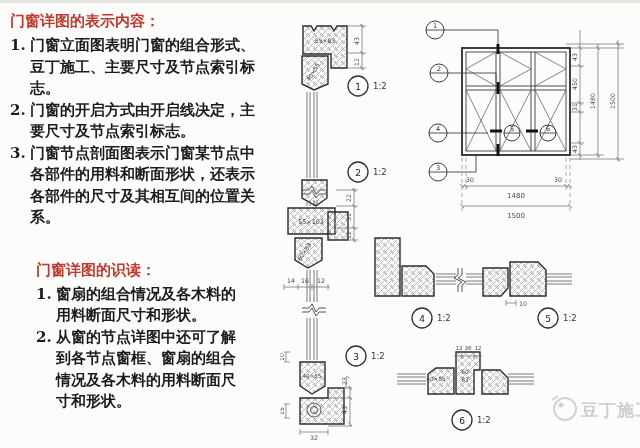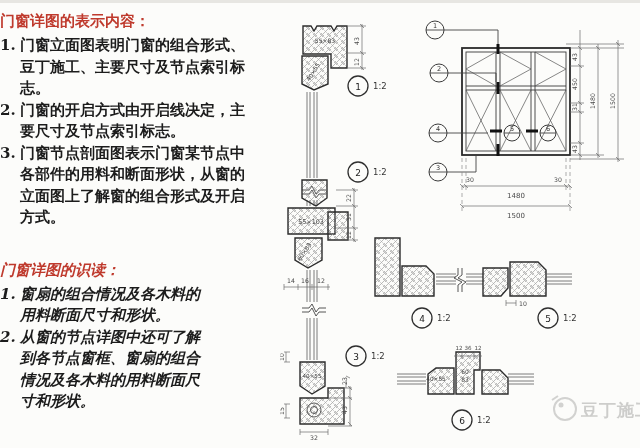--- a/index.html
+++ b/index.html
@@ -1,25 +1,25 @@
 <!DOCTYPE html>
 <html><head>
 <meta charset="utf-8">
 <style>
   html,body{margin:0;padding:0;}
   body{width:640px;height:448px;background:#fcfcfa;position:relative;overflow:hidden;}
   .scan-edge{position:absolute;left:0;top:0;width:640px;height:3px;background:#e7e6e2;}
-  .text-panel{position:absolute;left:0;top:12px;width:262px;
+  .text-panel{position:absolute;left:10px;top:12px;width:262px;
     font-family:"DejaVu Serif","Liberation Serif",serif;font-weight:bold;color:#1c1c1c;}
   .sec-title{font-size:15px;margin:0 0 4px 0;color:#bf3a2d;}
   .li{display:flex;font-size:15px;line-height:21.5px;}
   .li .num{flex:none;width:20px;}
   .li .txt{flex:1;}
   .sec1{width:252px;}
-  .sec2{width:208px;margin-top:32px;font-style:italic;}
+  .sec2{width:208px;margin-left:26px;margin-top:32px;}
   .drawing-svg{position:absolute;left:280px;top:0;width:360px;height:448px;}
   svg text{font-family:"DejaVu Sans","Liberation Sans",sans-serif;fill:#3a3a3a;}
   .blk{fill:url(#wood);stroke:#2d2d2d;stroke-width:1.4;}
   .glass{stroke:#5a5a5a;stroke-width:0.8;fill:none;}
   .thin{stroke:#444;stroke-width:0.9;fill:none;}
   .frame{stroke:#2a2a2a;stroke-width:1.8;fill:none;}
   .inner{stroke:#3a3a3a;stroke-width:0.9;fill:none;}
   .open{stroke:#555;stroke-width:0.7;fill:none;}
   .dimln{stroke:#6a6a6a;stroke-width:0.7;fill:none;}
   .dashln{stroke:#8a8a8a;stroke-width:0.7;fill:none;stroke-dasharray:4 3;}
@@ -45,21 +45,21 @@
     <div class="li">
       <span class="num">1.</span>
       <span class="txt">门窗立面图表明门窗的组合形式、豆丁施工、主要尺寸及节点索引标志。</span>
     </div>
     <div class="li">
       <span class="num">2.</span>
       <span class="txt">门窗的开启方式由开启线决定，主要尺寸及节点索引标志。</span>
     </div>
     <div class="li">
       <span class="num">3.</span>
-      <span class="txt">门窗节点剖面图表示门窗某节点中各部件的用料和断面形状，从窗的立面图上了解窗的组合形式及开启方式。</span>
+      <span class="txt">门窗节点剖面图表示门窗某节点中各部件的用料和断面形状，还表示各部件的尺寸及其相互间的位置关系。</span>
     </div>
   </div>
   <div class="sec2">
     <div class="sec-title">门窗详图的识读：</div>
     <div class="li">
       <span class="num">1.</span>
       <span class="txt">窗扇的组合情况及各木料的用料断面尺寸和形状。</span>
     </div>
     <div class="li">
       <span class="num">2.</span>

